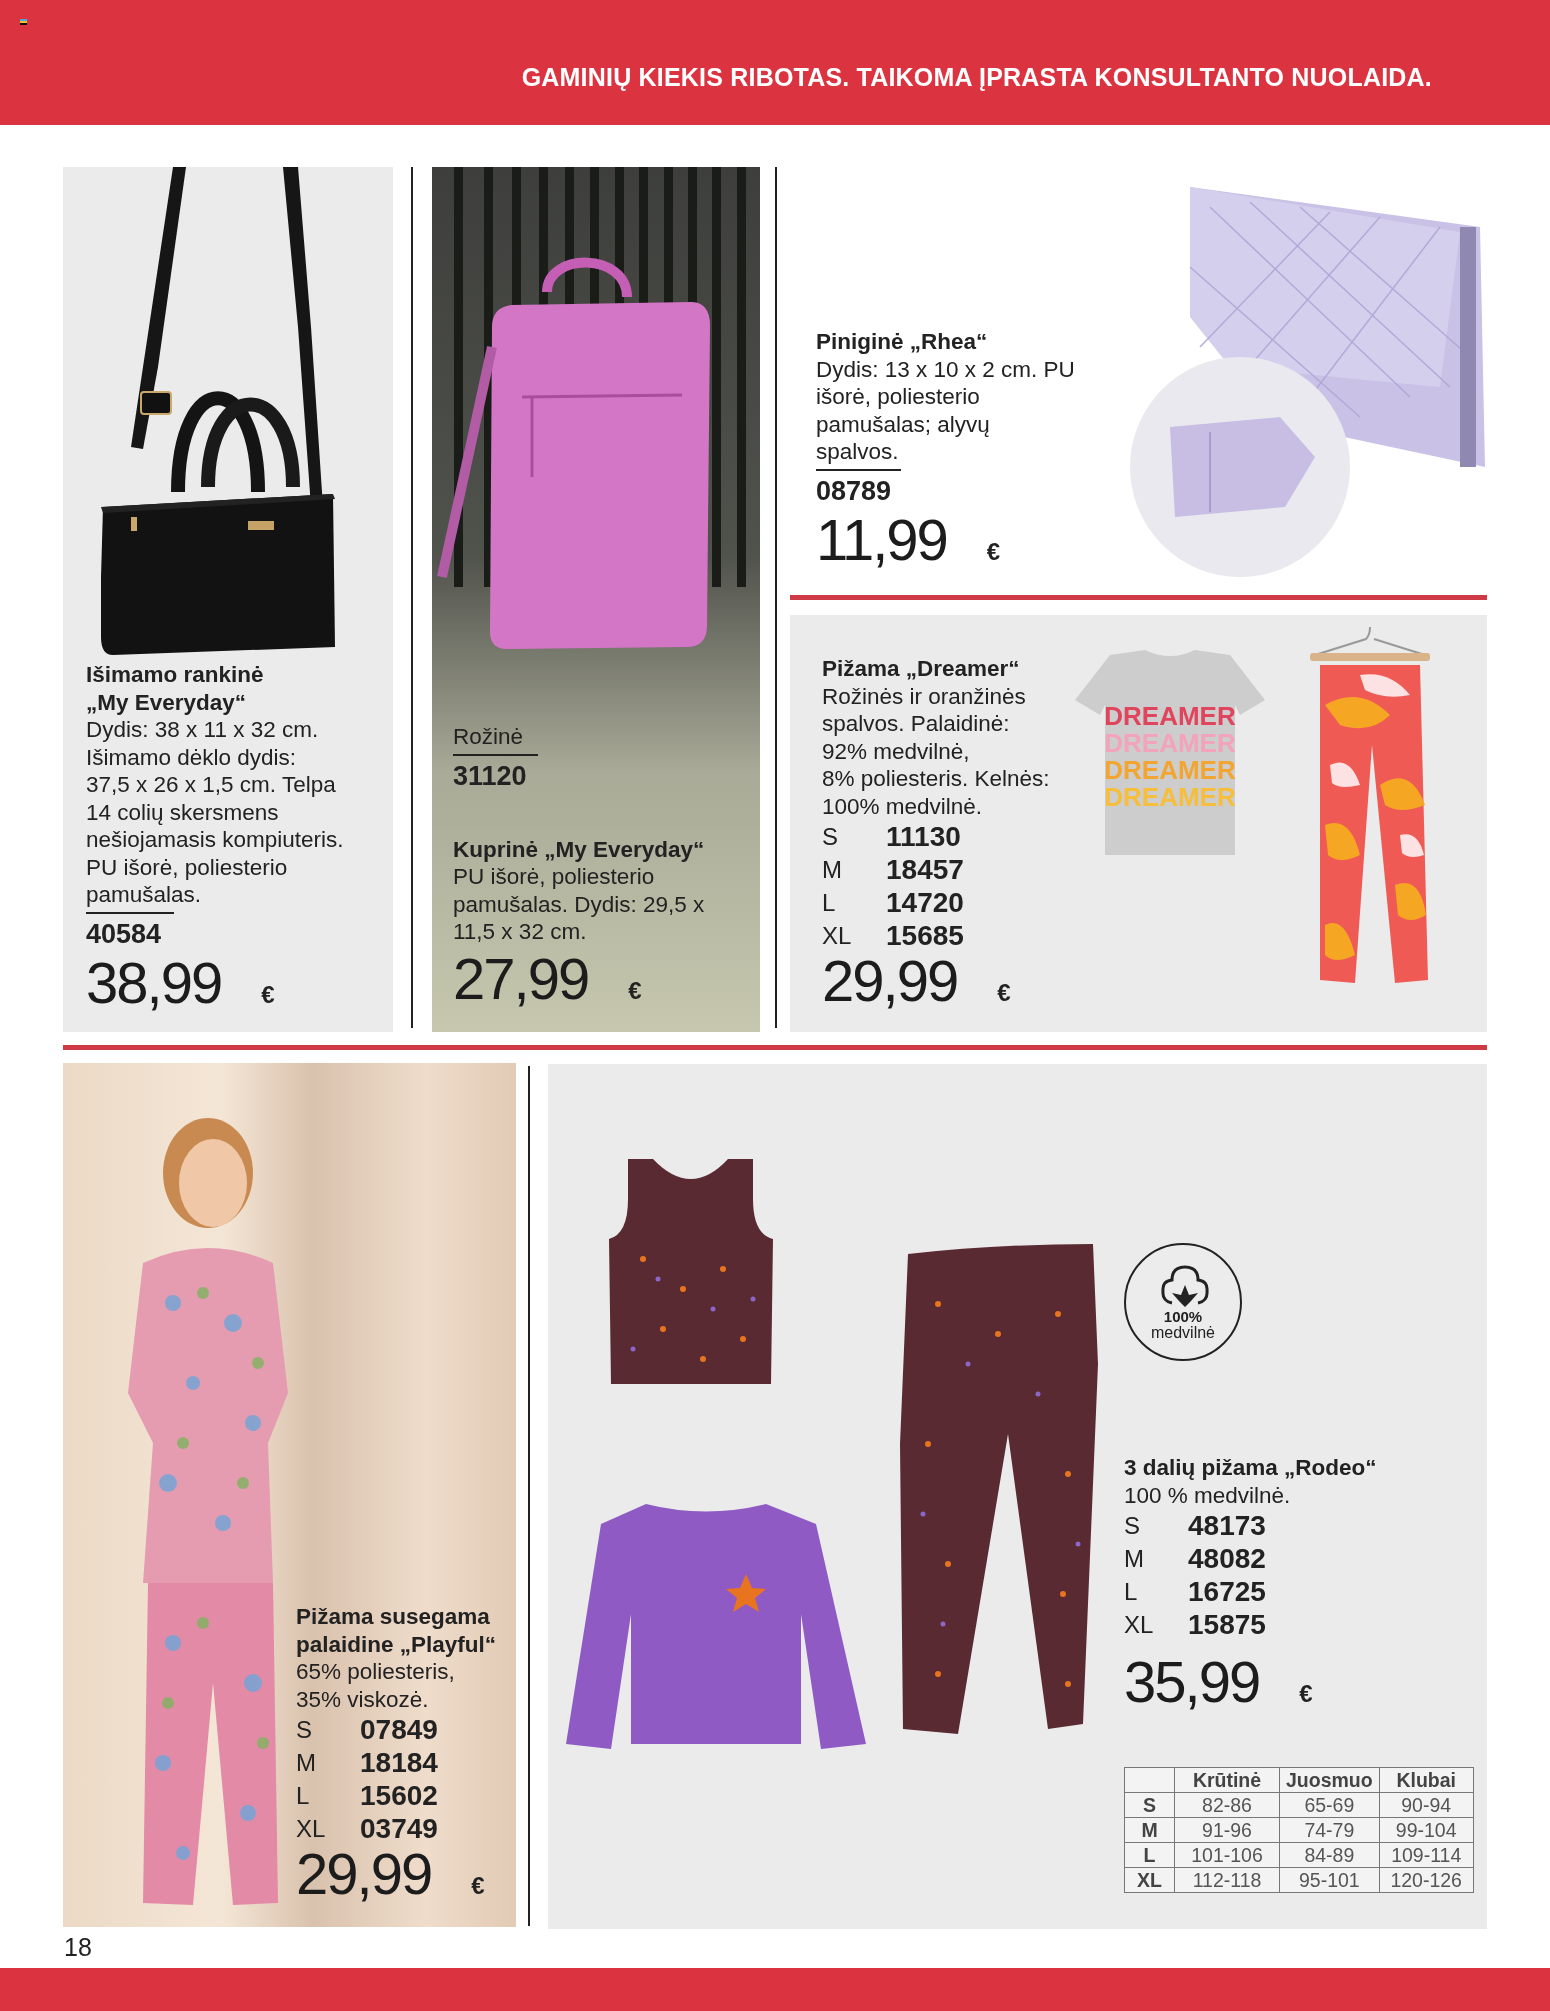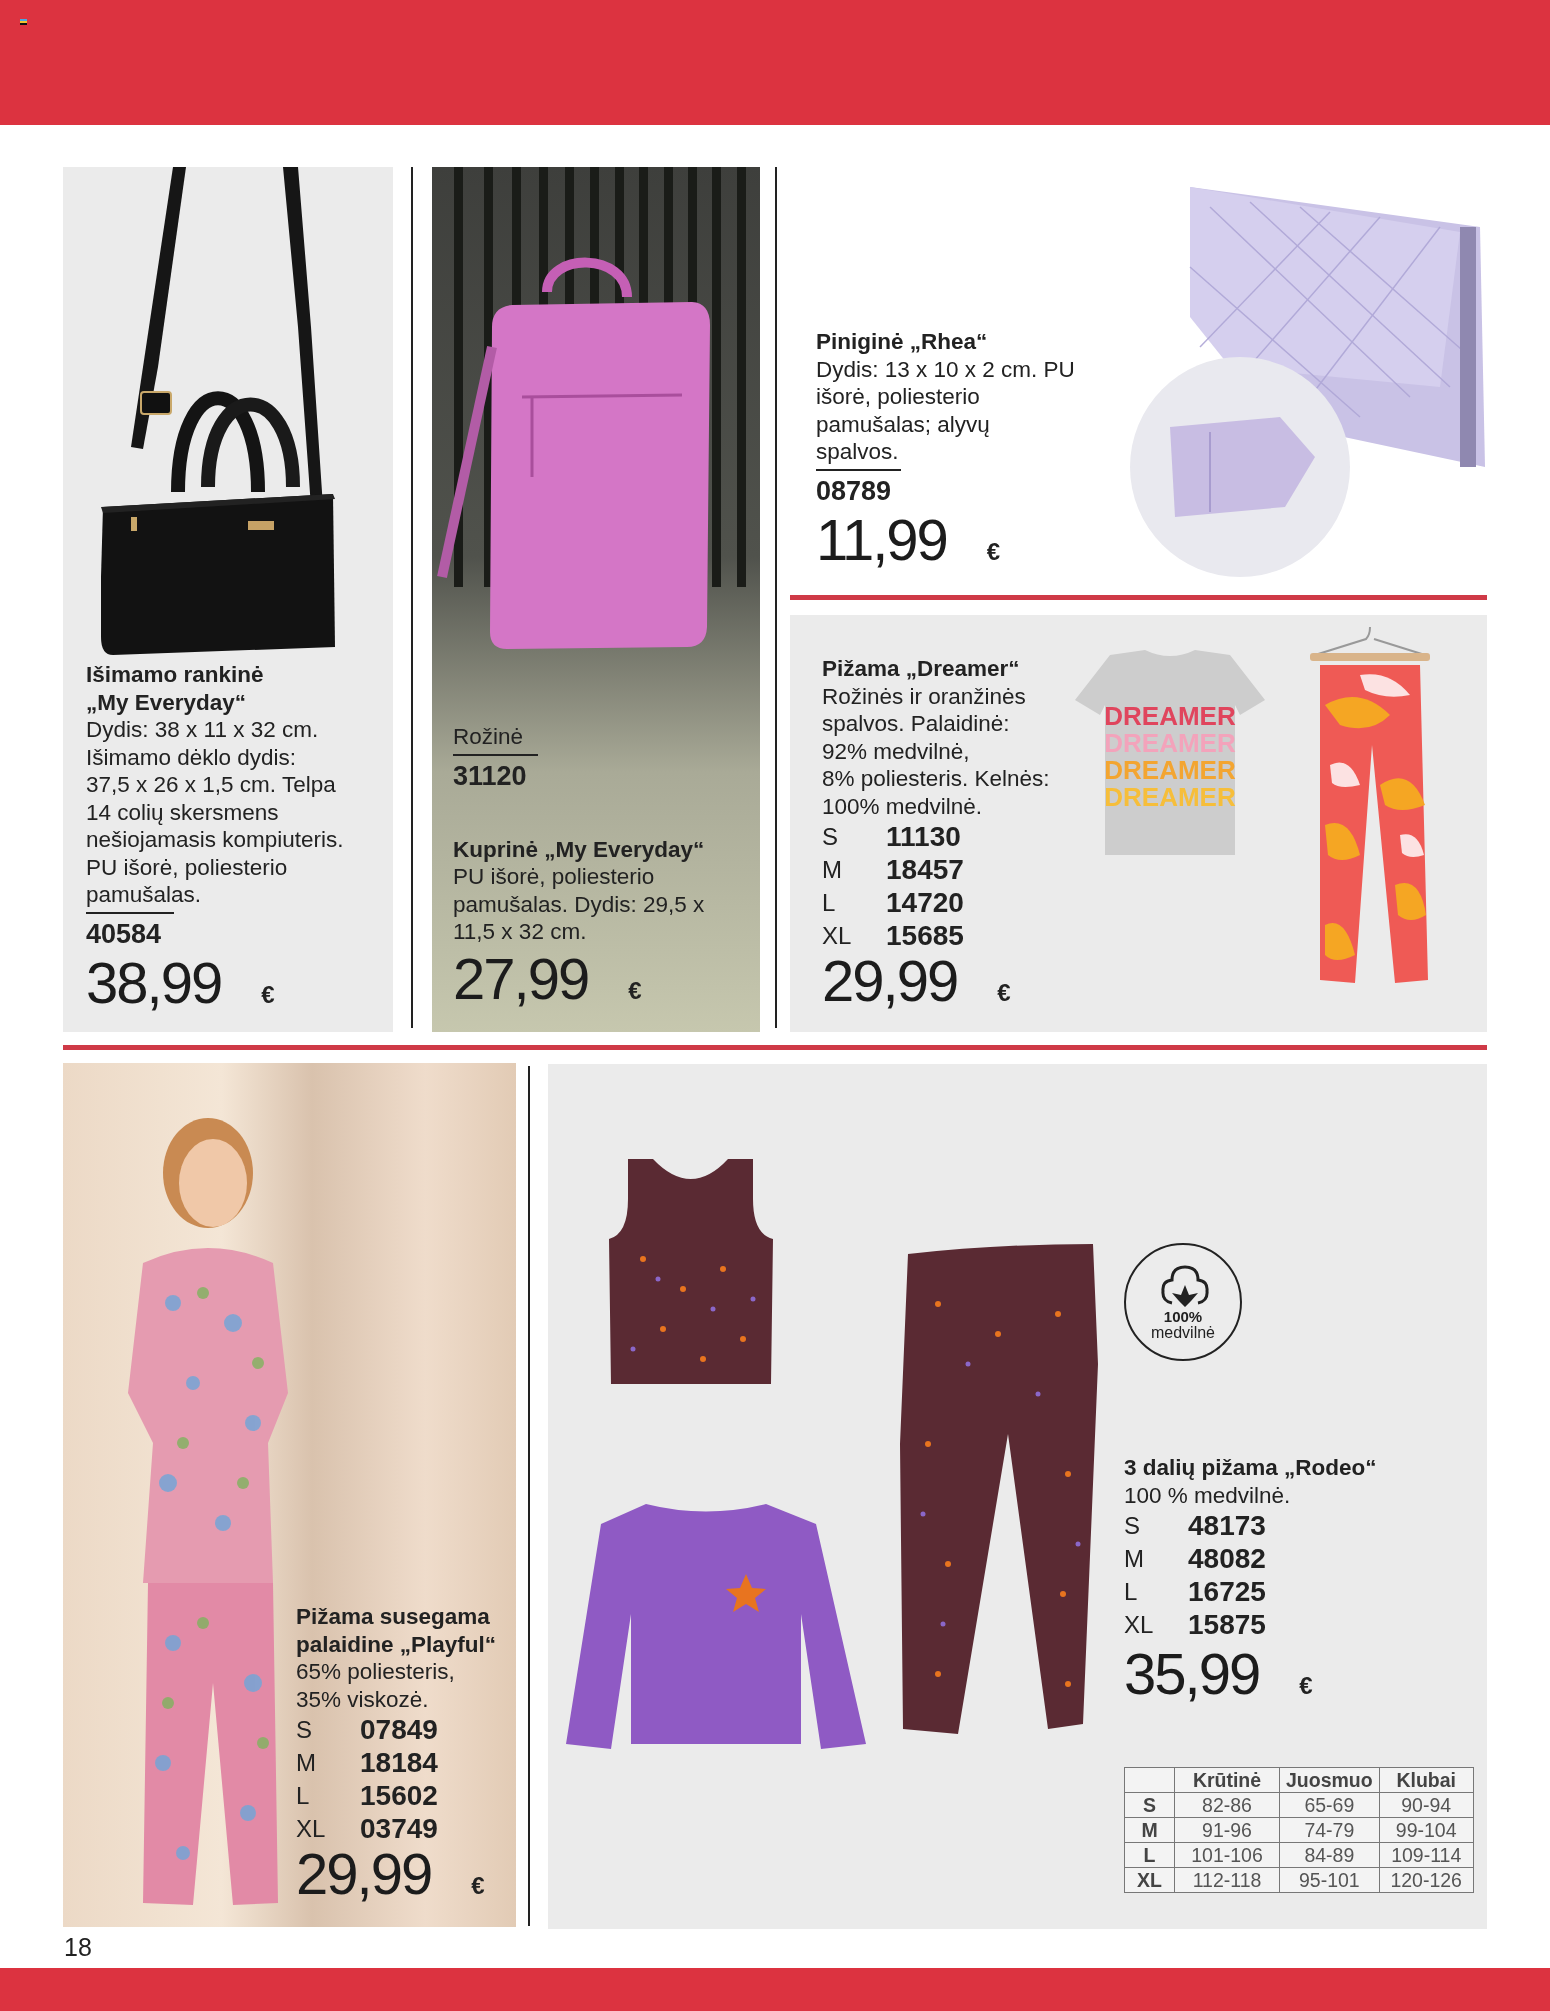--- a/index.html
+++ b/index.html
@@ -51,20 +51,21 @@
 </style>
 </head>
 <body>
 
 <div class="top-band">
   <div class="marks">
     <i style="background:#4aa6e0"></i>
       <i style="background:#f2c230"></i>
       <i style="background:#111"></i>
   </div>
+  <div class="tagline">GAMINIŲ KIEKIS RIBOTAS. TAIKOMA ĮPRASTA KONSULTANTO NUOLAIDA.</div>
 </div>
 
 <div class="panel p-bag">
   <svg class="illus" style="left:20px;top:0px" width="290" height="490" viewBox="0 0 290 490">
     <path d="M90 0 L60 200 L48 280 L60 282 L75 200 L103 0 Z" fill="#161616"></path>
     <path d="M200 0 L215 160 L228 340 L240 340 L228 160 L215 0 Z" fill="#161616"></path>
     <rect x="58" y="225" width="30" height="22" rx="3" fill="#111" stroke="#c9a86a" stroke-width="2"></rect>
     <path d="M95 325 C95 200 175 200 175 325" fill="none" stroke="#141414" stroke-width="14"></path>
     <path d="M125 320 C125 210 210 210 210 320" fill="none" stroke="#1a1a1a" stroke-width="14"></path>
     <path d="M18 410 L20 340 L250 327 L252 480 L30 488 Q18 488 18 470 Z" fill="#121212"></path>
@@ -323,21 +324,21 @@
     <div class="sizes">
       <span class="sz">S</span>
       <span class="sc">48173</span>
       <span class="sz">M</span>
       <span class="sc">48082</span>
       <span class="sz">L</span>
       <span class="sc">16725</span>
       <span class="sz">XL</span>
       <span class="sc">15875</span>
     </div>
-    <div class="price" style="margin-top:4px">
+    <div class="price" style="margin-top:12px">
       <span class="amount">35,99</span>
       <span class="cur">€</span>
     </div>
   </div>
 </div>
 
 <div class="cotton-badge">
   <svg width="50" height="46" viewBox="0 0 50 46">
     <path d="M12 40 Q2 38 3 28 Q2 18 12 17 Q12 4 25 4 Q38 4 38 17 Q48 18 47 28 Q48 38 38 40" fill="none" stroke="#222" stroke-width="3"></path>
     <path d="M25 22 L29 32 L38 30 L31 38 L25 44 L19 38 L12 30 L21 32 Z" fill="#222"></path>

